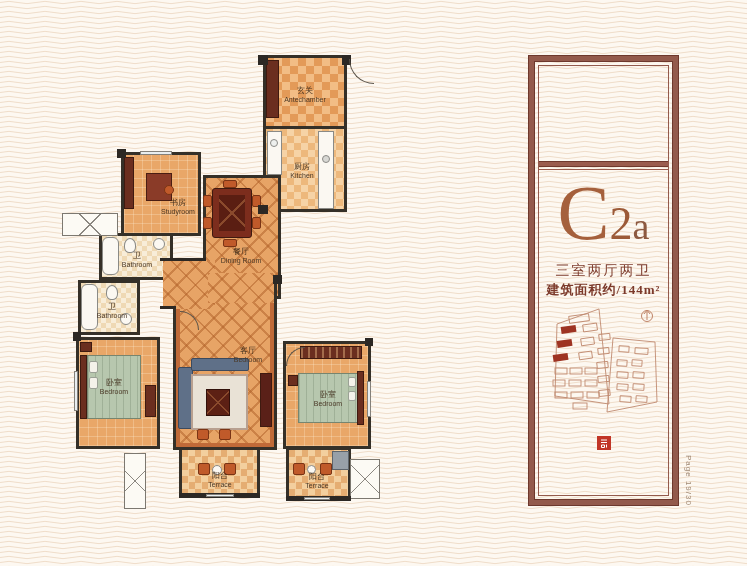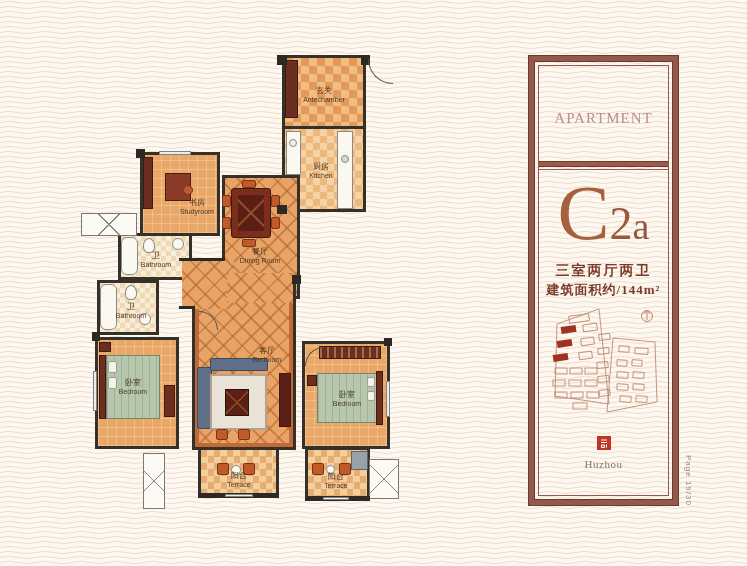--- a/index.html
+++ b/index.html
@@ -4,21 +4,21 @@
 <style>
   html,body { margin:0; padding:0; }
   body {
     width:747px; height:566px; position:relative; overflow:hidden;
     background:#fdf8f1;
     font-family:"Liberation Sans", sans-serif;
   }
   .bg-waves { position:absolute; inset:0; z-index:0; }
 
   
-  .plan { position:absolute; left:79px; top:55px; width:372px; height:458px; z-index:2; }
+  .plan { position:absolute; left:60px; top:55px; width:372px; height:458px; z-index:2; }
   .room {
     position:absolute; border:3px solid #353028; box-sizing:border-box;
   }
   .floor-orange {
     background-color:#e9a768;
     background-image:
       repeating-linear-gradient(0deg, rgba(255,240,215,.28) 0 1px, transparent 1px 9px),
       repeating-linear-gradient(90deg, rgba(255,240,215,.28) 0 1px, transparent 1px 9px);
   }
   .floor-checker {
@@ -84,21 +84,21 @@
                 color:#6f3023; letter-spacing:2px; }
   .p-title-en { position:absolute; width:100%; font-size:15px; color:#b9908a; letter-spacing:1px; }
   .p-divider  { position:absolute; top:95px; left:0; width:100%; height:4px; background:#9a5c4e;
                 border-top:1px solid #70392e; border-bottom:1px solid #70392e; }
   .p-divider2 { position:absolute; top:103px; left:0; width:100%; height:1px; background:#9a5c4e; }
   .unit-row { position:absolute; top:108px; left:0; width:100%; height:84px;
               display:flex; justify-content:center; align-items:baseline; }
   .unit-letter { font-size:78px; color:#a5603c; line-height:1; }
   .unit-digit  { font-size:46px; color:#9c5a38; line-height:1; }
   .unit-suffix { font-size:38px; color:#8d5940; line-height:1; }
-  .p-spec1 { position:absolute; top:196px; width:100%; font-size:14px; font-weight:bold;
+  .p-spec1 { position:absolute; top:196px; width:100%; font-size:14px; font-weight:normal;
              color:#7c3a2b; letter-spacing:2px; }
   .p-spec2 { position:absolute; top:215px; width:100%; font-size:13px; font-weight:bold;
              color:#7c3a2b; letter-spacing:1px; }
   .p-map  { position:absolute; top:238px; left:50%; transform:translateX(-50%); }
   .p-seal { position:absolute; top:370px; left:50%; transform:translateX(-50%); }
   .p-brand { position:absolute; top:390px; width:100%; font-size:11px; color:#8d7265;
              line-height:1.6; letter-spacing:.5px; }
   .page-label {
     position:absolute; left:684px; top:455px; height:60px; z-index:2;
     writing-mode:vertical-rl; font-size:8px; color:#a08873; letter-spacing:1px;
@@ -266,21 +266,20 @@
   </div>
   <div class="room-label" style="left:257px; top:426px;">
     <span class="cn">阳台</span>
     <span class="en">Terrace</span>
   </div>
 </div>
 
 <div class="panel">
   <div class="panel-inner">
 
-    <div class="p-title-en" style="top:44px;">APARTMENT</div>
 
     <div class="p-divider"></div>
     <div class="p-divider2"></div>
 
     <div class="unit-row">
       <span class="unit-letter">C</span>
       <span class="unit-digit">2</span>
       <span class="unit-suffix">a</span>
     </div>
 
@@ -335,18 +334,17 @@
     <svg class="p-seal" width="14" height="14" viewBox="0 0 14 14" xmlns="http://www.w3.org/2000/svg">
       <rect width="14" height="14" fill="#c13527"></rect>
       <g stroke="#ffffff" stroke-width="1" fill="none">
         <path d="M4 4 h6 M4 6.5 h6"></path>
         <path d="M4.5 9 h3 v2.5 h-3 z"></path>
         <path d="M9.5 8.5 v3"></path>
       </g>
     </svg>
 
     <div class="p-brand">
-      <div>Huzhou</div>
     </div>
   </div>
 </div>
 
 <div class="page-label">Page 19/30</div>
 
 </body></html>

